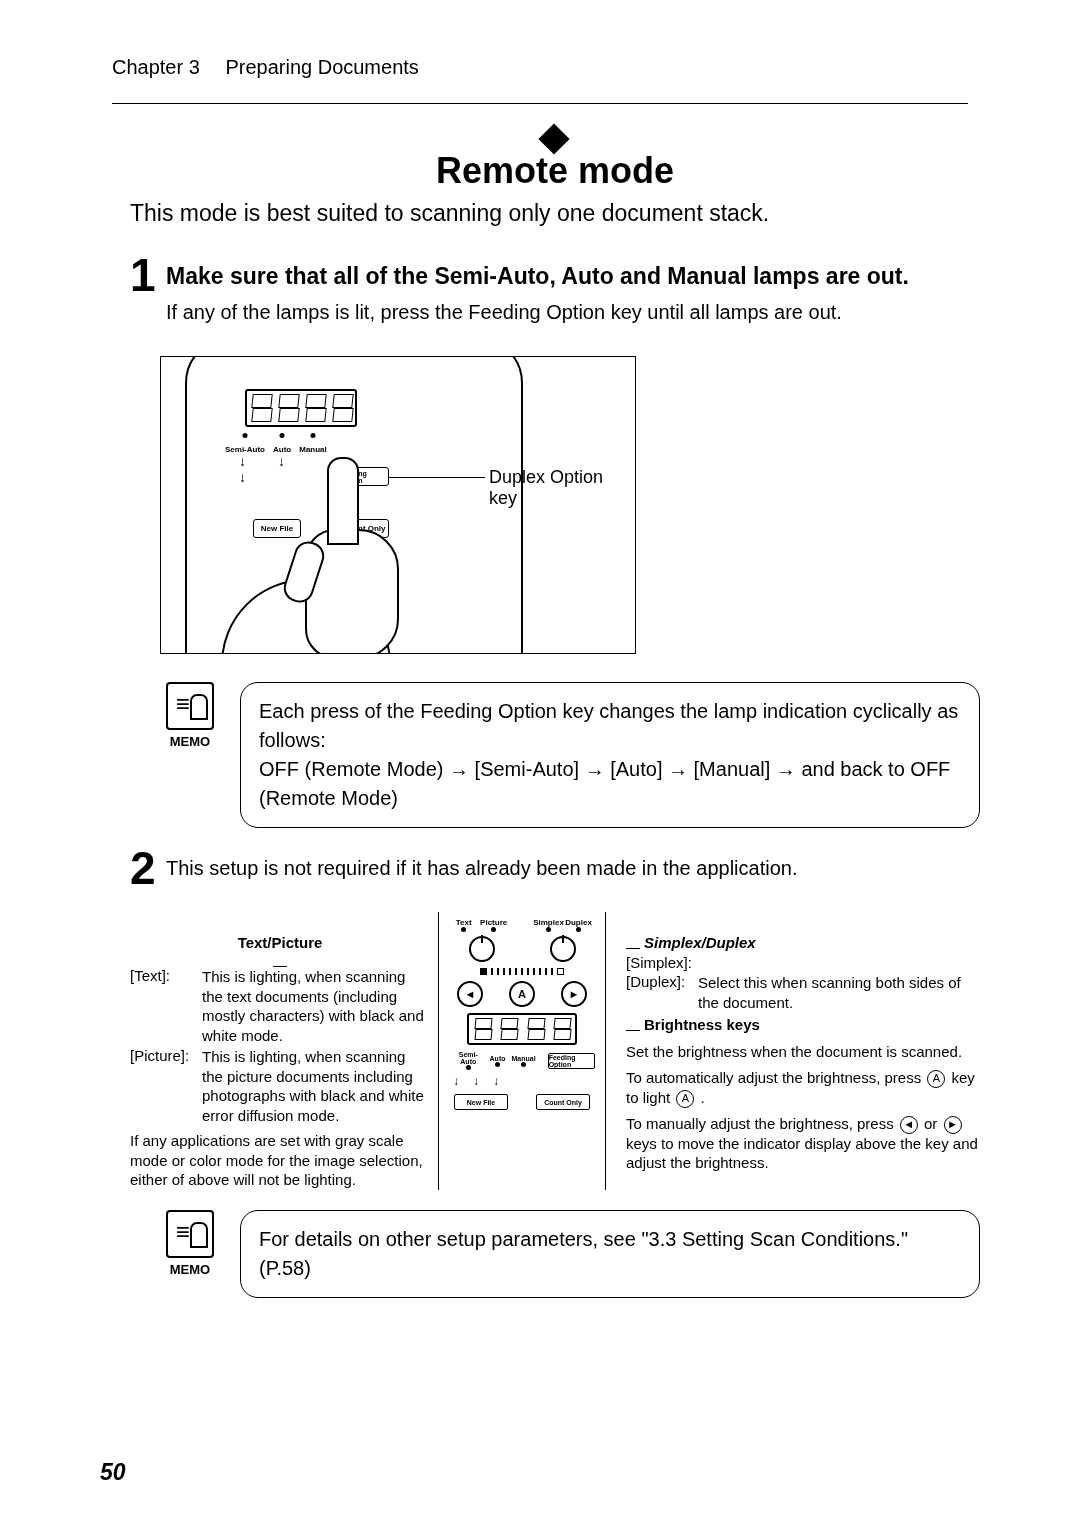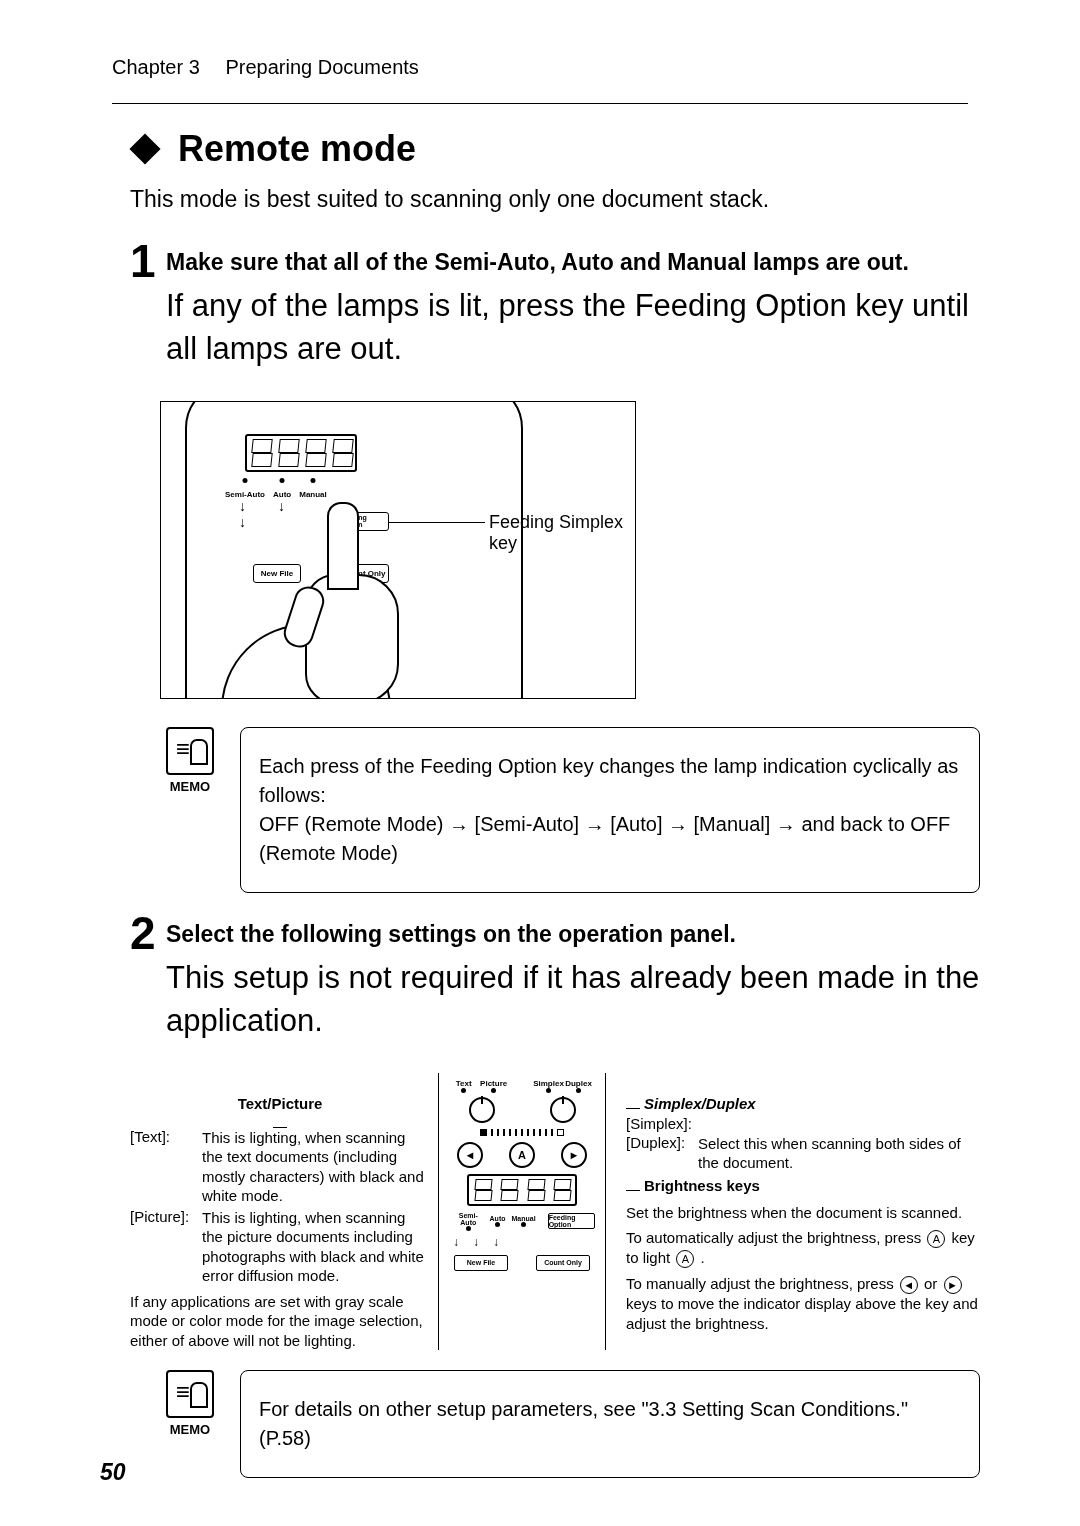--- a/index.html
+++ b/index.html
@@ -23,22 +23,23 @@
     .page-header span { margin-right: 20px; }
     .content {
       position: absolute;
       top: 128px;
       left: 130px;
       right: 100px;
     }
     .title-row {
       display: flex;
       align-items: center;
-      gap: 16px;
-      margin-bottom: 16px;
+      gap: 0;
+      margin-bottom: 8px;
+      flex-direction: column;
     }
     .diamond {
       width: 22px;
       height: 22px;
       background: #000;
       transform: rotate(45deg);
       margin-left: 4px;
       margin-right: 6px;
     }
     h1 {
@@ -58,21 +59,21 @@
       flex-shrink: 0;
     }
     .step-body { flex: 1; padding-top: 4px; }
     .step-head {
       font-size: 23px;
       font-weight: bold;
       margin-bottom: 6px;
       line-height: 1.35;
     }
     .step-text {
-      font-size: 31px;
+      font-size: 20px;
       line-height: 1.4;
       margin-bottom: 14px;
     }
     .figure1 {
       width: 476px;
       height: 298px;
       border: 1.5px solid #000;
       margin: 10px 0 28px 30px;
       position: relative;
       overflow: hidden;
@@ -111,22 +112,22 @@
       border: 2px solid #000;
       border-radius: 7px 7px 0 0;
     }
     .memo-label {
       font-size: 13px;
       font-weight: bold;
       text-align: center;
     }
     .memo-box {
       border: 1px solid #000;
-      border-radius: 8px;
-      padding: 24px 18px;
+      border-radius: 18px;
+      padding: 14px 18px;
       font-size: 20px;
       line-height: 1.45;
       flex: 1;
     }
     .panel-section {
       display: flex;
       gap: 8px;
       margin: 4px 0 16px 0;
       font-size: 15px;
     }
@@ -358,38 +359,37 @@
     <div class="f1-btn nf">New File</div>
     <div class="f1-btn co">Count Only</div>
     <div class="f1-cc">C/C</div>
     <div class="f1-knob inner"></div>
     <div class="f1-hand">
       <div class="f1-palm"></div>
       <div class="f1-thumb"></div>
       <div class="f1-finger"></div>
     </div>
     <div class="f1-line"></div>
-    <div class="f1-label">Feeding Simplex key</div>
+    <div class="f1-label">Duplex Option key</div>
   </div>
 
   <div class="memo-row">
     <div class="memo-icon">
       <div class="memo-icon-box"></div>
       <div class="memo-label">MEMO</div>
     </div>
     <div class="memo-box">
       <div>Each press of the Feeding Option key changes the lamp indication cyclically as follows:</div>
       <div>OFF (Remote Mode) → [Semi-Auto] → [Auto] → [Manual] → and back to OFF (Remote Mode)</div>
     </div>
   </div>
 
   <div class="step">
     <div class="step-num">2</div>
     <div class="step-body">
-      <p class="step-head">Select the following settings on the operation panel.</p>
       <p class="step-text">This setup is not required if it has already been made in the application.</p>
     </div>
   </div>
 
   <div class="panel-section">
     <div class="panel-left">
       <div style="display:flex;align-items:center;gap:4px;flex-direction:column;">
         <div class="group-title">Text/Picture</div>
         <div class="hr-connector"></div>
       </div>

